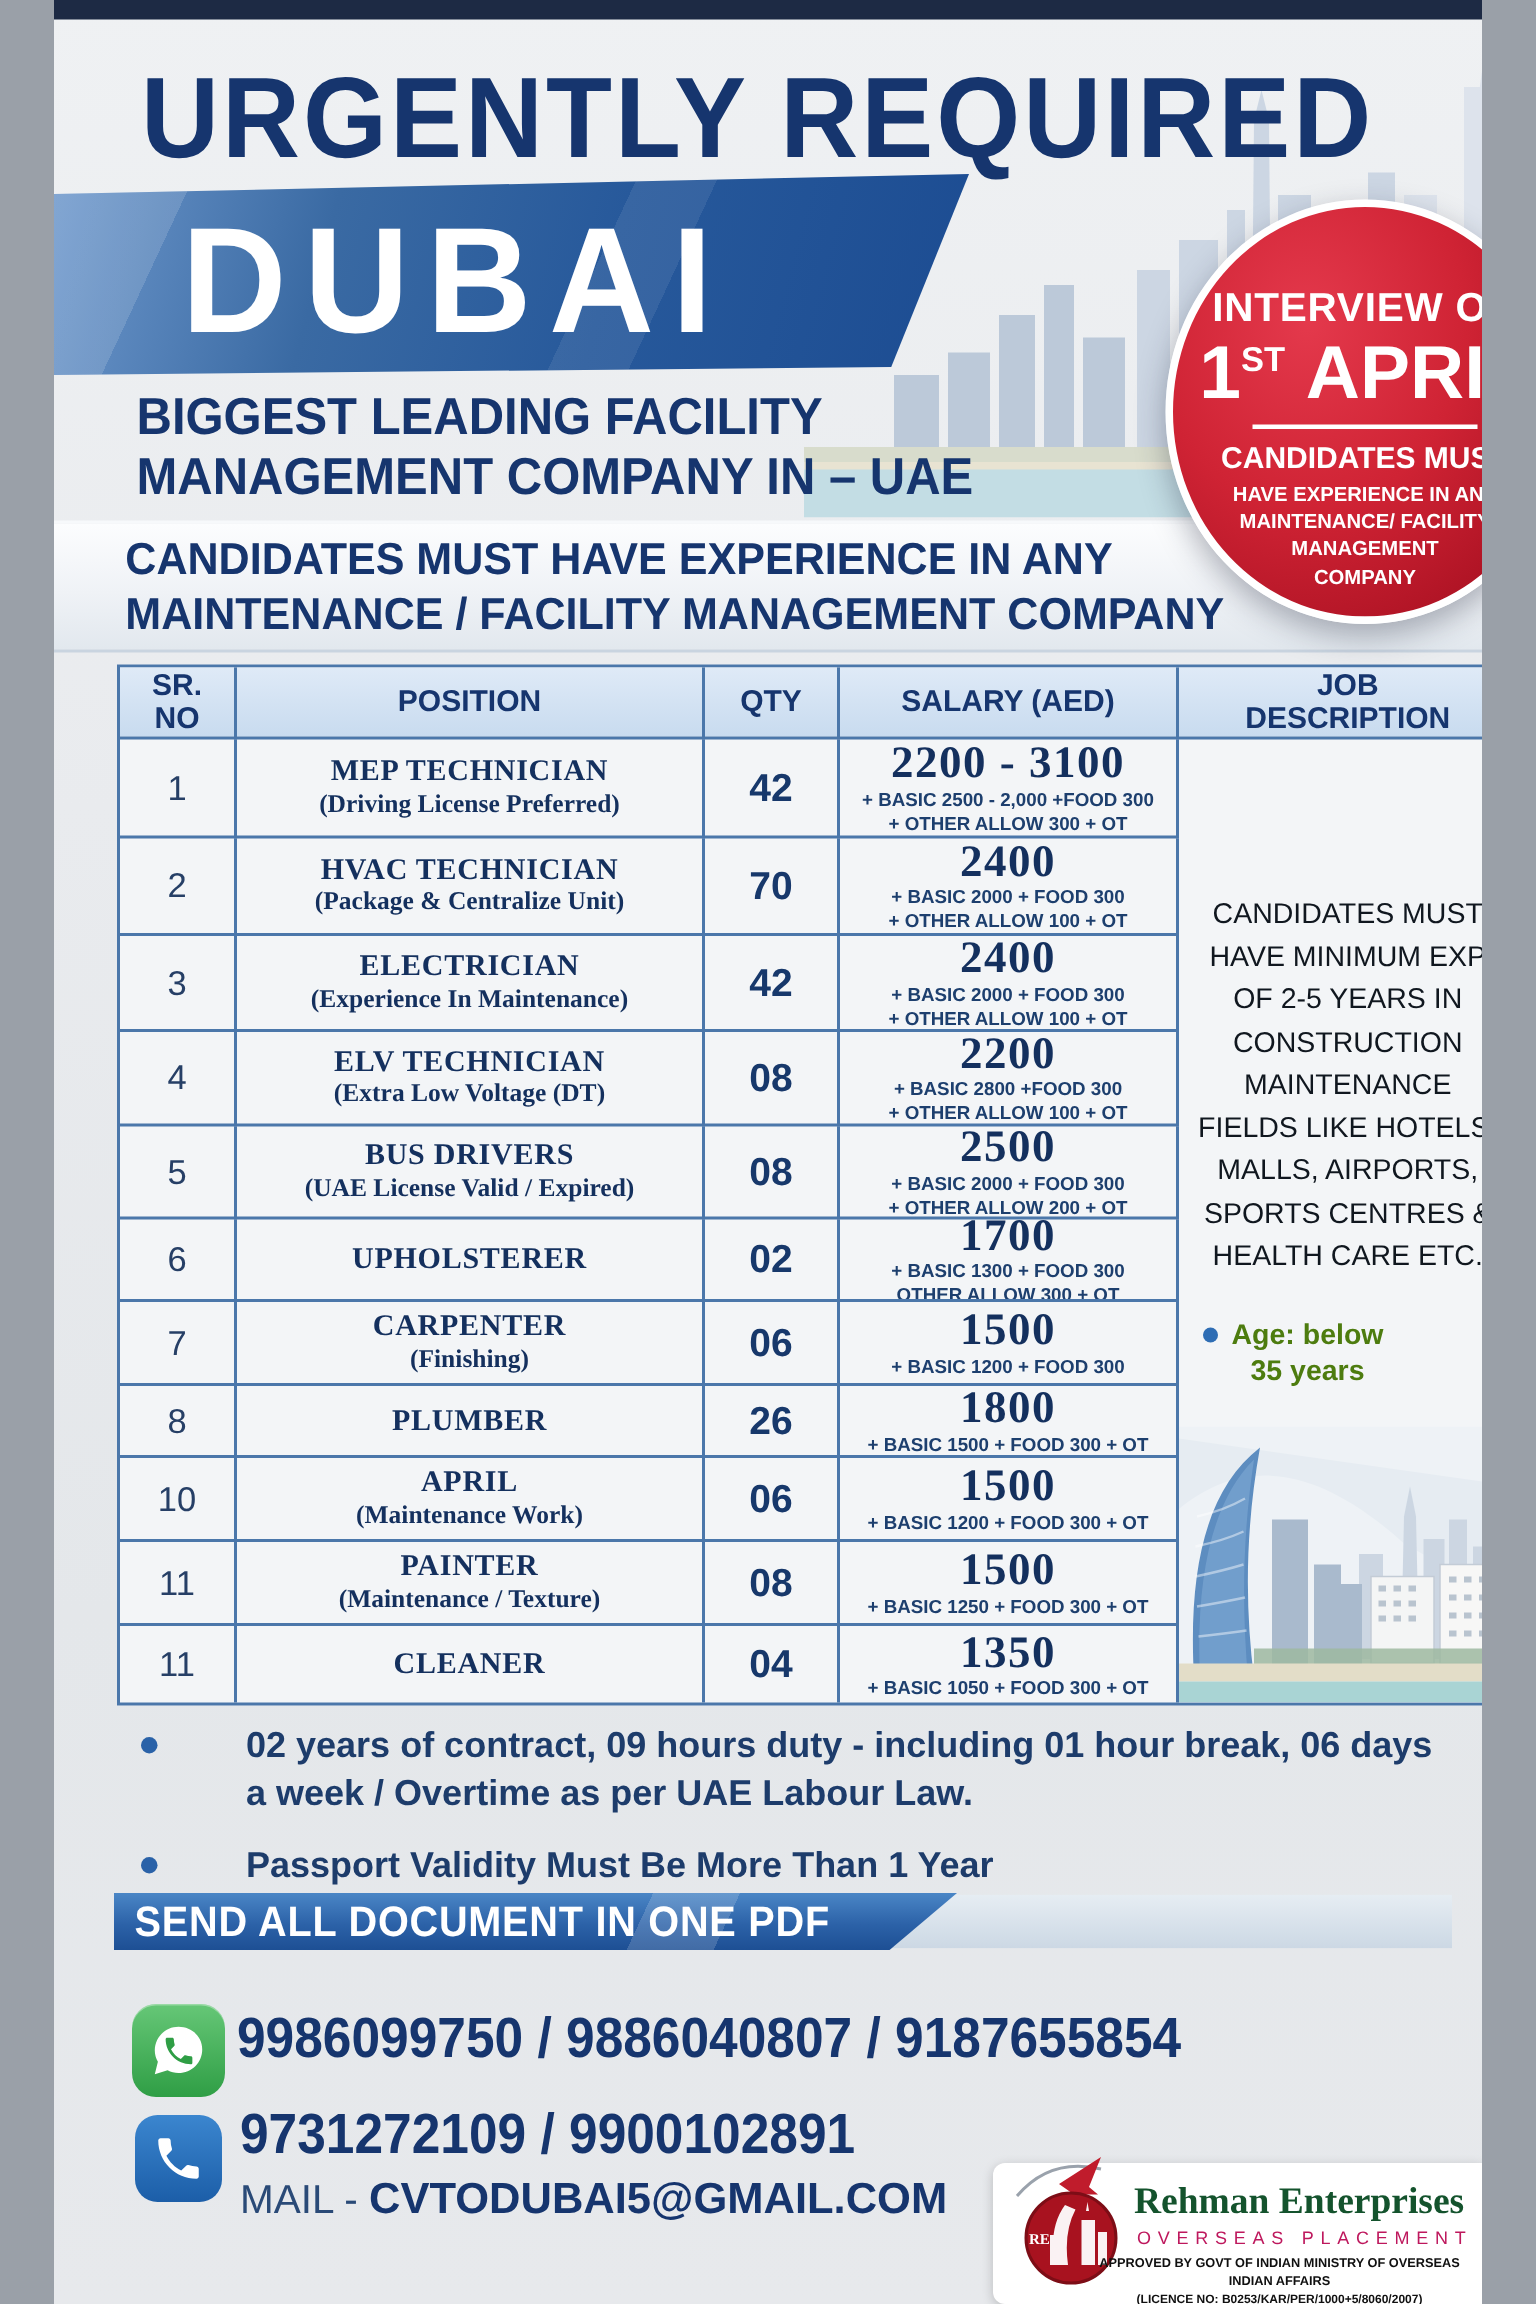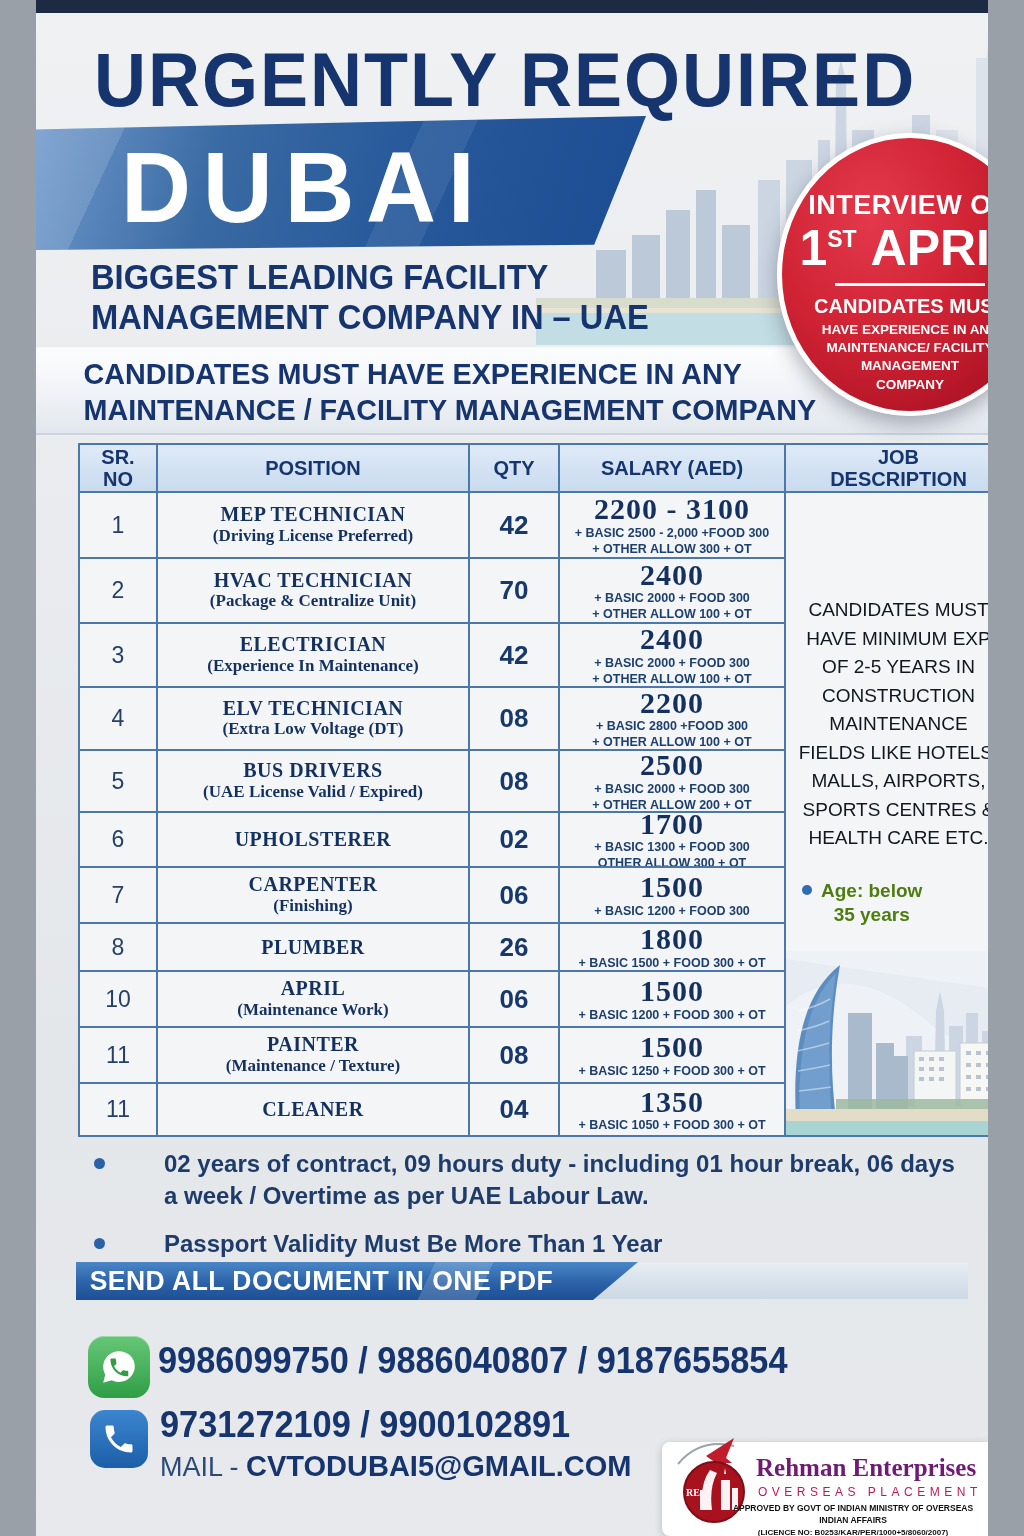--- a/index.html
+++ b/index.html
@@ -99,21 +99,21 @@
   .c-line2 { position:absolute; left:124px; top:72px; font-size:35px; font-weight:bold; color:#16356e;
     transform:scale(.98,1.08); transform-origin:left top; white-space:nowrap; }
   .c-mail { position:absolute; left:124px; top:120px; font-size:27px; color:#2a4a77; white-space:nowrap; }
   .c-mail .mail-addr { font-weight:bold; font-size:29px; color:#16356e; }
 
   
   .footer-card { position:absolute; right:0; top:1442px; width:326px; height:94px; z-index:4;
     background:#ffffff; border-radius:8px 0 0 8px; box-shadow:0 2px 8px rgba(0,0,0,.2); }
   .logo { position:absolute; left:10px; top:-12px; width:84px; height:100px; }
   .f-company { position:absolute; left:94px; top:12px; font-family:"Liberation Serif", serif;
-    font-weight:bold; font-size:25px; color:#701a75; white-space:nowrap; }
+    font-weight:bold; font-size:25px; color:#14532d; white-space:nowrap; }
   .f-tagline { position:absolute; left:96px; top:43px; font-size:12px; letter-spacing:4.5px; color:#be185d; white-space:nowrap; }
   .f-approved { position:absolute; left:62px; top:61px; width:258px; font-size:8.5px; font-weight:bold;
     color:#101010; text-align:center; line-height:1.4; }
   .f-licence { font-size:8px; font-weight:bold; color:#101010; }
 </style>
 </head>
 <body>
 
 <div class="poster">
   <div class="topbar"></div>

